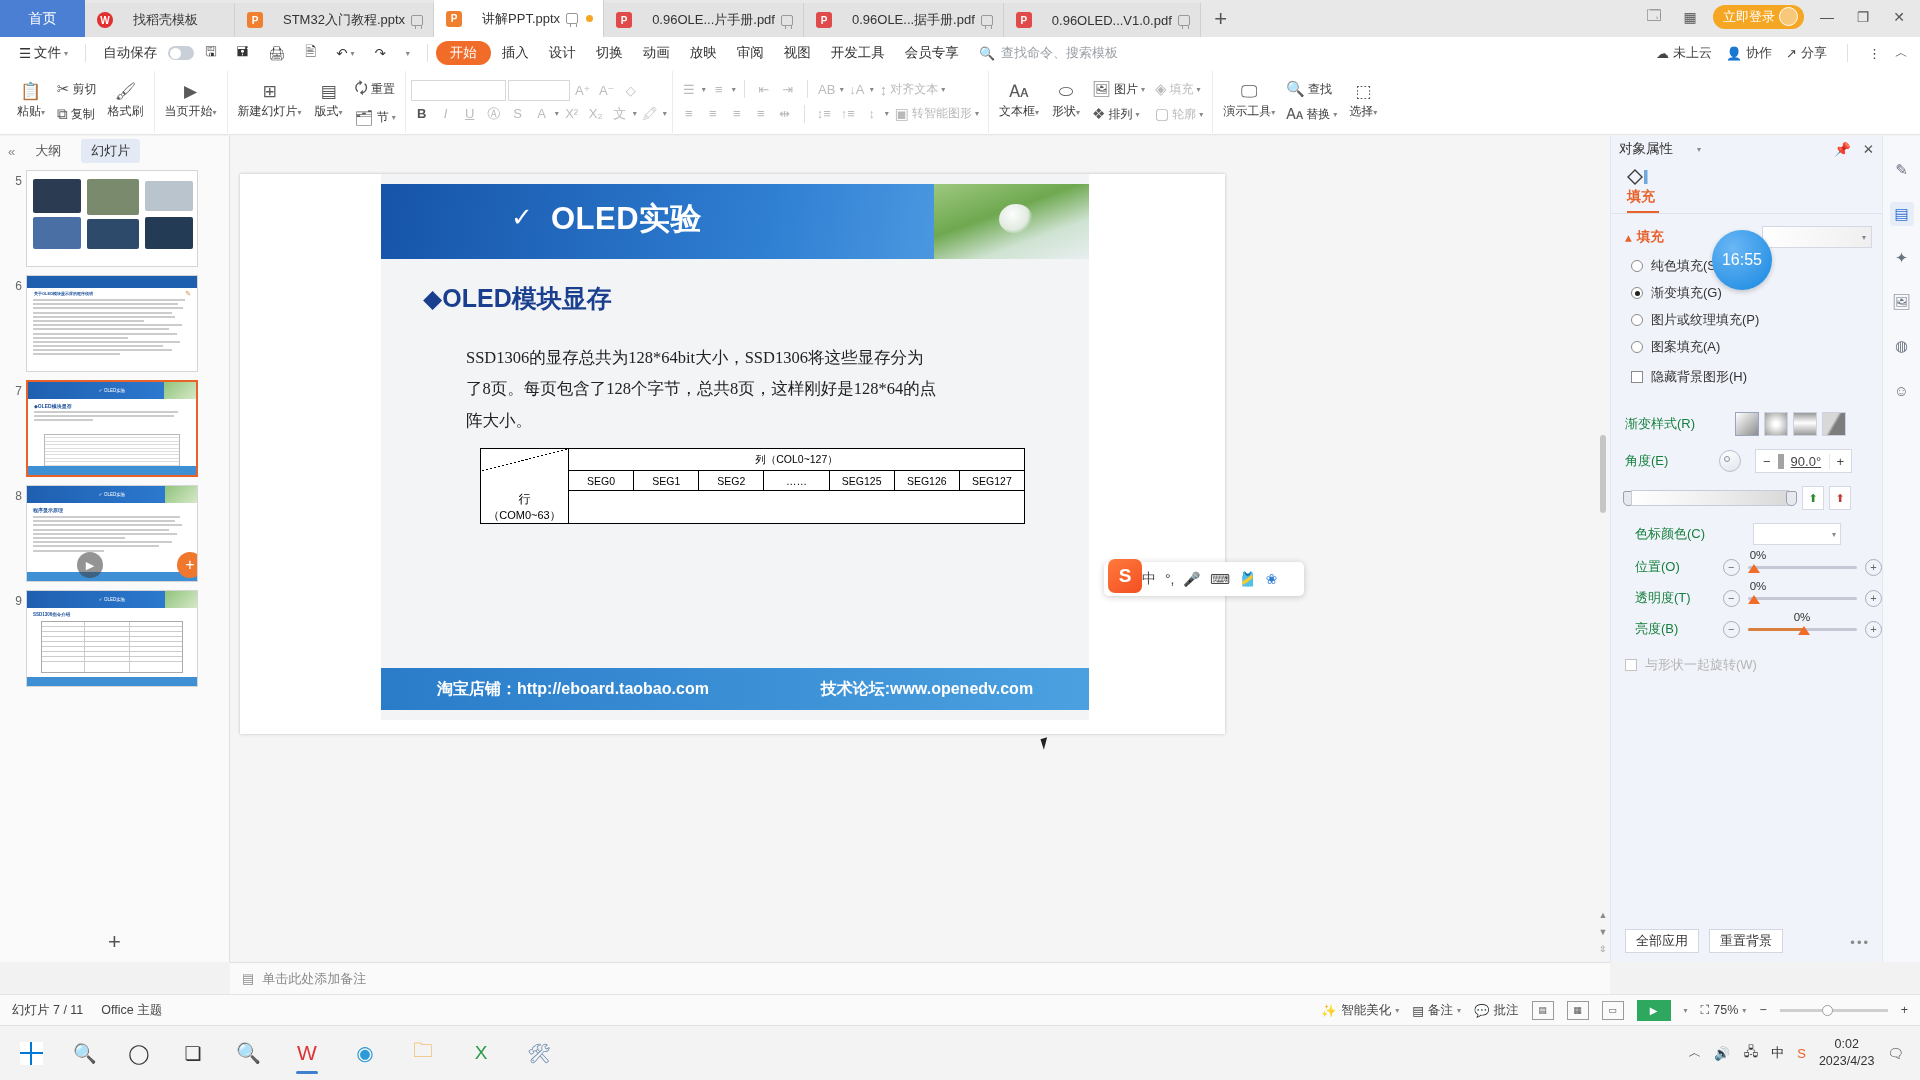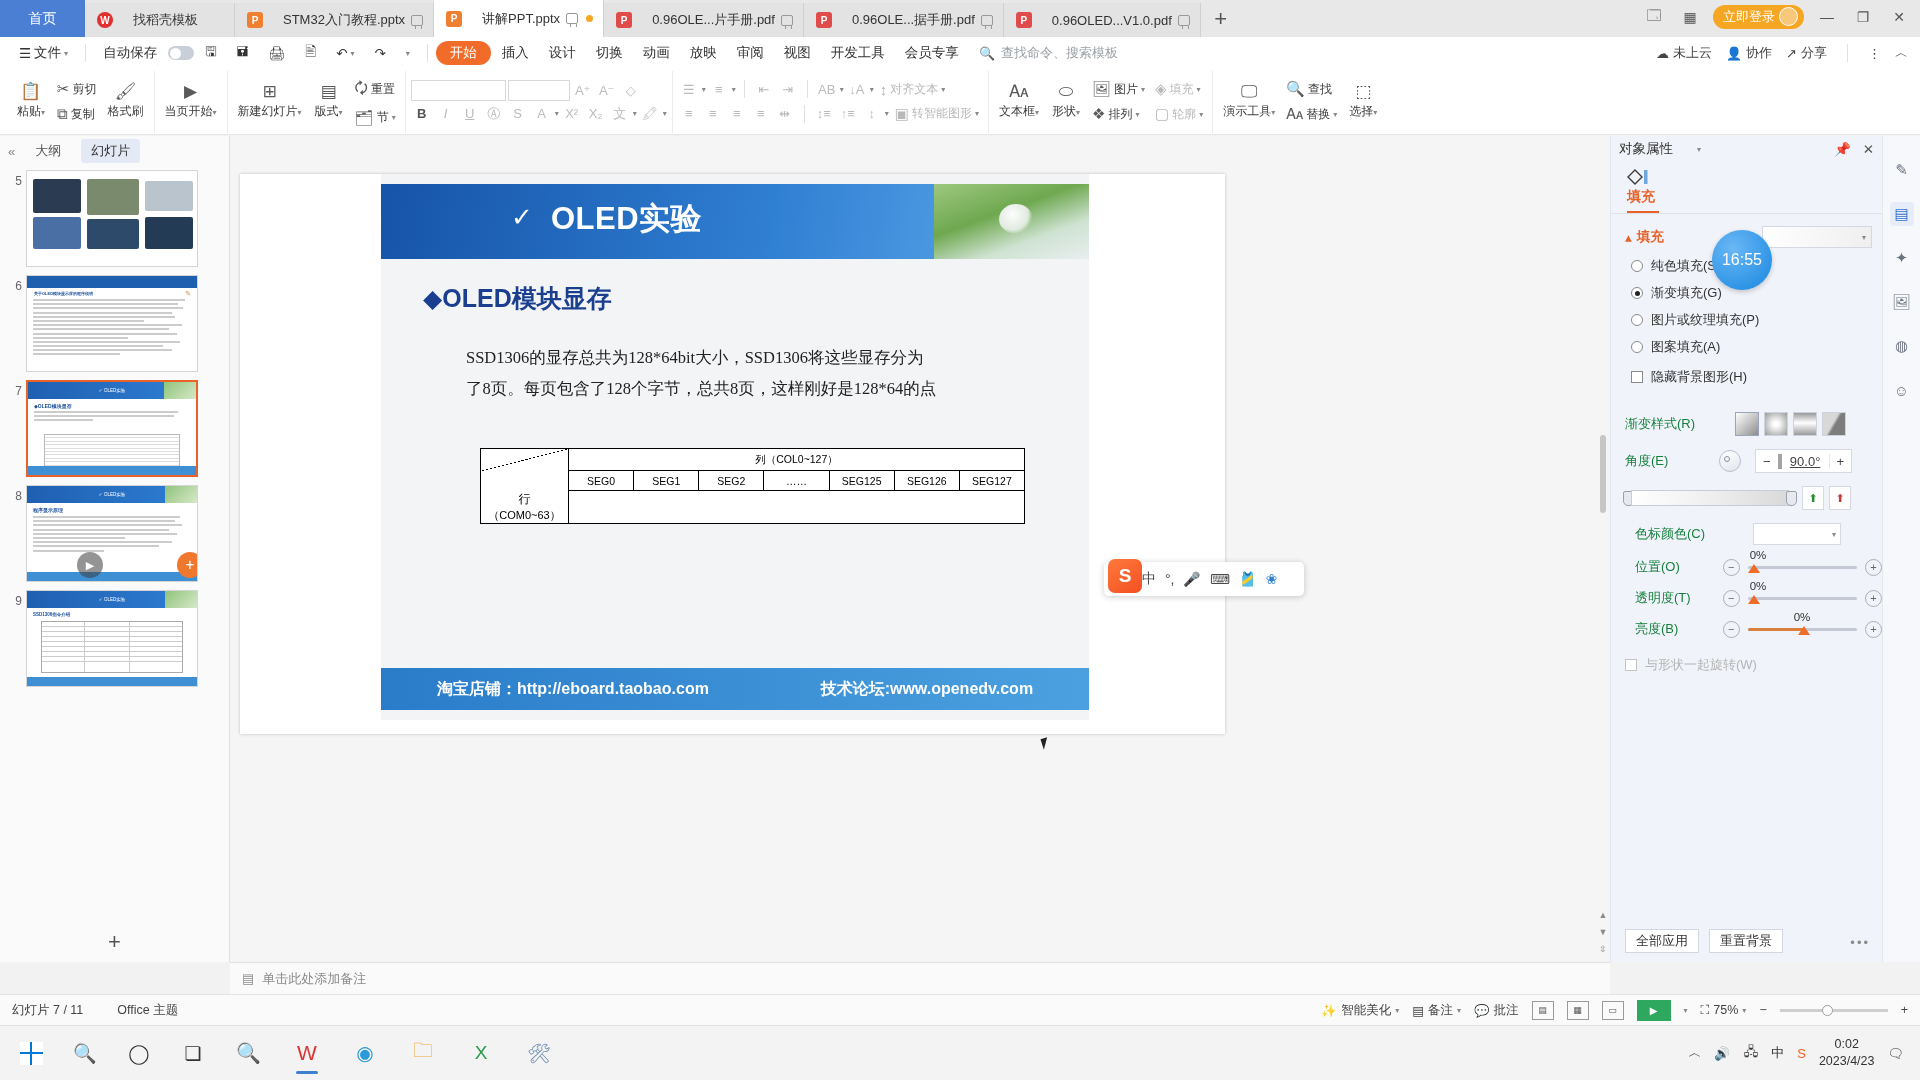--- a/index.html
+++ b/index.html
@@ -211,22 +211,22 @@
   .rp-lbl { width:86px; color:#15803d; }
   .gstyle { width:24px;height:24px;border:1px solid #cdd2de; margin-right:5px;}
   .gstyle.g1{background:linear-gradient(135deg,#fff,#8d8d8d);}
   .gstyle.g2{background:radial-gradient(circle,#fff 15%,#9a9a9a 100%);}
   .gstyle.g3{background:linear-gradient(180deg,#9a9a9a,#fff 45%,#9a9a9a);}
   .gstyle.g4{background:linear-gradient(120deg,#d8d8d8 45%,#7d7d7d 55%);}
   .gstyle.sel{border:1.5px solid #9aa4bb; background-color:#e3e7f2;}
   .anglebox { display:flex; align-items:center; border:1px solid #d6d9e3; height:24px;
      background:#fff; }
   .anglebox span { padding:0 7px; font-size:13px; color:#444; }
-  .anglebox .v { border-left:4px solid #a3a3a3; border-right:1px solid #e4e6ee;
-     min-width:52px; text-align:center;text-decoration:underline;}
+  .anglebox .v { border-left:6px solid #a3a3a3; border-right:1px solid #e4e6ee;
+     min-width:52px; text-align:left;text-decoration:underline;}
   .dial { width:22px;height:22px;border-radius:50%;border:1px solid #b9bfcd;
      background:linear-gradient(160deg,#fff,#e2e5ee); margin-right:6px; position:relative;}
   .dial:after{content:"";position:absolute;left:4px;top:5px;width:4px;height:4px;
      border-radius:50%;border:1px solid #8d93a2;}
   .gradbar { height:16px; width:158px; border:1px solid #c8ccd8;
      background:linear-gradient(90deg,#fff,#efefef 50%,#d9d9d9);}
   .stopmark{ width:11px;height:15px;background:#e7e9ef;border:1px solid #9aa0ad;
      border-radius:2px 2px 5px 5px; }
   .stopbtn{width:22px;height:24px;border:1px solid #d6d9e3;background:#fff;
      display:flex;align-items:center;justify-content:center;font-size:11px;}
@@ -251,21 +251,21 @@
   .rail { position:absolute; right:0; top:136px; width:38px; bottom:118px;
      background:#f7f8fb; border-left:1px solid #e6e8ef; display:flex;
      flex-direction:column; align-items:center; padding-top:22px; gap:20px; }
   .rail .ri { width:24px;height:24px; display:flex; align-items:center;
      justify-content:center; color:#6b7280; font-size:15px; }
   .rail .ri.act { background:#e6ecf8; border-radius:4px; color:#2f6fd0;}
 
   
   .statusbar { position:absolute; left:0; right:0; bottom:55px; height:31px;
      background:#fafafa; border-top:1px solid #e4e4e4; display:flex; align-items:center;
-     padding:0 12px; font-size:12.5px; color:#444; gap:34px;}
+     padding:0 12px; font-size:12.5px; color:#444; gap:18px;}
   .sb-right { margin-left:auto; display:flex; align-items:center; gap:13px;}
   .sb-item { display:flex; align-items:center; gap:4px;}
   .viewbtn { width:22px;height:19px; border:1.2px solid #9a9a9a; display:flex;
      align-items:center;justify-content:center; font-size:9px; color:#555;}
   .playgrn { background:#2fa85f; color:#fff; width:34px;height:21px;border:none;
      display:flex;align-items:center;justify-content:center;font-size:10px;}
   .zoomtrack { width:108px;height:3px;background:#cfcfcf;position:relative;}
   .zoomtrack .zk { position:absolute; left:42px; top:-4px; width:11px;height:11px;
      border-radius:50%;background:#fff;border:1px solid #9d9d9d;}
 
@@ -727,20 +727,21 @@
           <div class="s-htitle">OLED实验</div>
         </div>
 
         <div class="s-sub">
           <span>◆</span><span>OLED模块显存</span>
         </div>
 
         <div class="s-body">
           <div>SSD1306的显存总共为128*64bit大小，SSD1306将这些显存分为</div>
           <div>了8页。每页包含了128个字节，总共8页，这样刚好是128*64的点</div>
+          <div>阵大小。</div>
         </div>
 
         <div class="memtbl">
           <div class="r1">
             <div class="mt-corner">
                 <div class="diag"></div>
               </div>
             <div class="mt-coltitle">列（COL0~127）</div>
           </div>
           <div class="r2">

